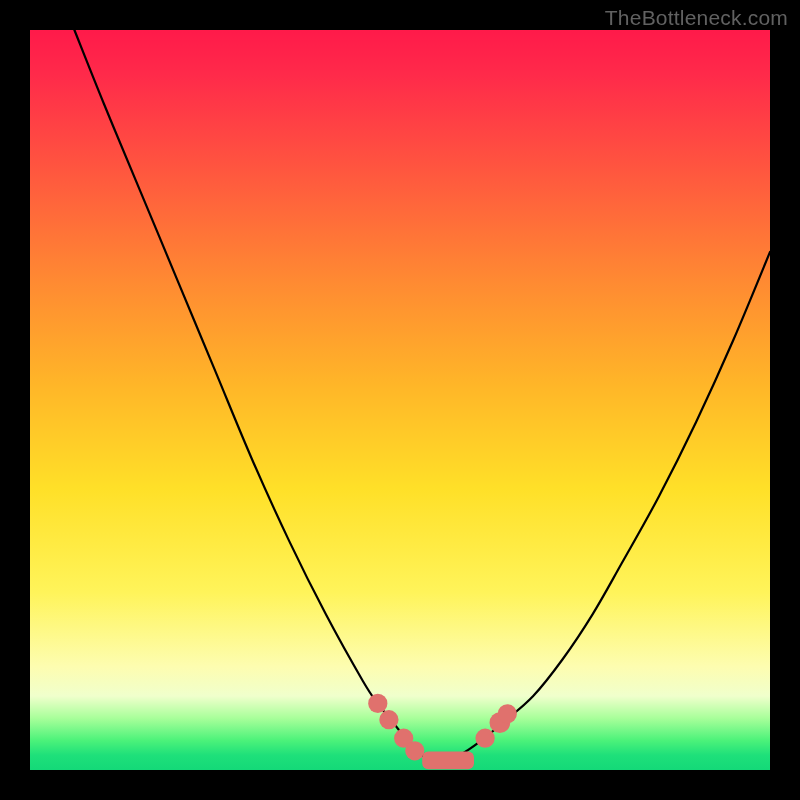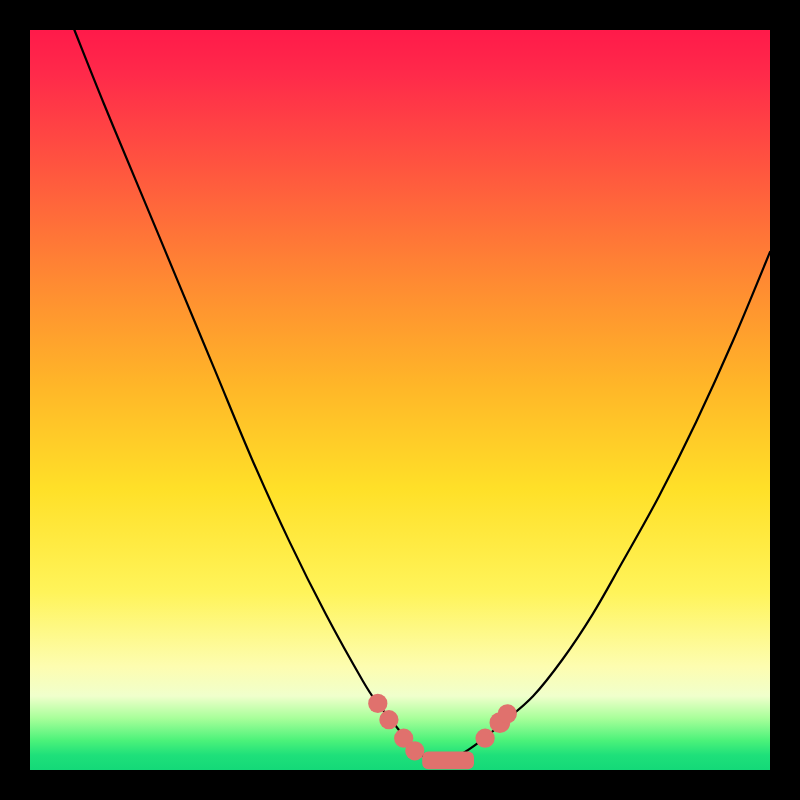--- a/index.html
+++ b/index.html
@@ -72,20 +72,21 @@
   }
   .marker-pill {
     fill: #e0716d;
     stroke: none;
   }
 </style>
 </head>
 <body>
 
 <div class="frame">
+  <div class="watermark">TheBottleneck.com</div>
 
   <div class="plot-area">
     <svg class="curves" viewBox="0 0 740 740">
       <path id="left-curve" class="curve" d="M 44.40 0.00 C 49.73 13.32, 62.01 44.70, 74.00 74.00 C 85.99 103.30, 97.68 130.83, 111.00 162.80 C 124.32 194.77, 134.68 219.63, 148.00 251.60 C 161.32 283.57, 171.68 308.43, 185.00 340.40 C 198.32 372.37, 208.68 398.56, 222.00 429.20 C 235.32 459.84, 245.68 482.63, 259.00 510.60 C 272.32 538.57, 282.68 559.29, 296.00 584.60 C 309.32 609.91, 323.68 635.22, 333.00 651.20 C 342.32 667.18, 342.47 666.07, 347.80 673.40 C 353.13 680.73, 357.27 685.24, 362.60 691.90 C 367.93 698.56, 372.07 704.41, 377.40 710.40 C 382.73 716.39, 386.87 721.20, 392.20 725.20 C 397.53 729.20, 404.34 731.27, 407.00 732.60"></path>
       <path id="right-curve" class="curve" d="M 407.00 732.60 C 411.00 731.27, 421.21 729.20, 429.20 725.20 C 437.19 721.20, 443.41 716.39, 451.40 710.40 C 459.39 704.41, 464.28 699.89, 473.60 691.90 C 482.92 683.91, 492.54 677.32, 503.20 666.00 C 513.86 654.68, 522.14 643.65, 532.80 629.00 C 543.46 614.35, 551.74 601.92, 562.40 584.60 C 573.06 567.28, 580.01 554.11, 592.00 532.80 C 603.99 511.49, 615.68 491.51, 629.00 466.20 C 642.32 440.89, 652.68 420.17, 666.00 392.20 C 679.32 364.23, 689.68 341.44, 703.00 310.80 C 716.32 280.16, 733.34 237.98, 740.00 222.00"></path>
       <rect id="plateau" class="marker-pill" rx="6" ry="6" x="392.20" y="721.50" width="51.80" height="17.76"></rect>
       <g id="markers">
           <circle class="marker" cx="347.80" cy="673.40" r="9.62"></circle>
           <circle class="marker" cx="358.90" cy="689.68" r="9.62"></circle>
           <circle class="marker" cx="373.70" cy="708.18" r="9.62"></circle>

